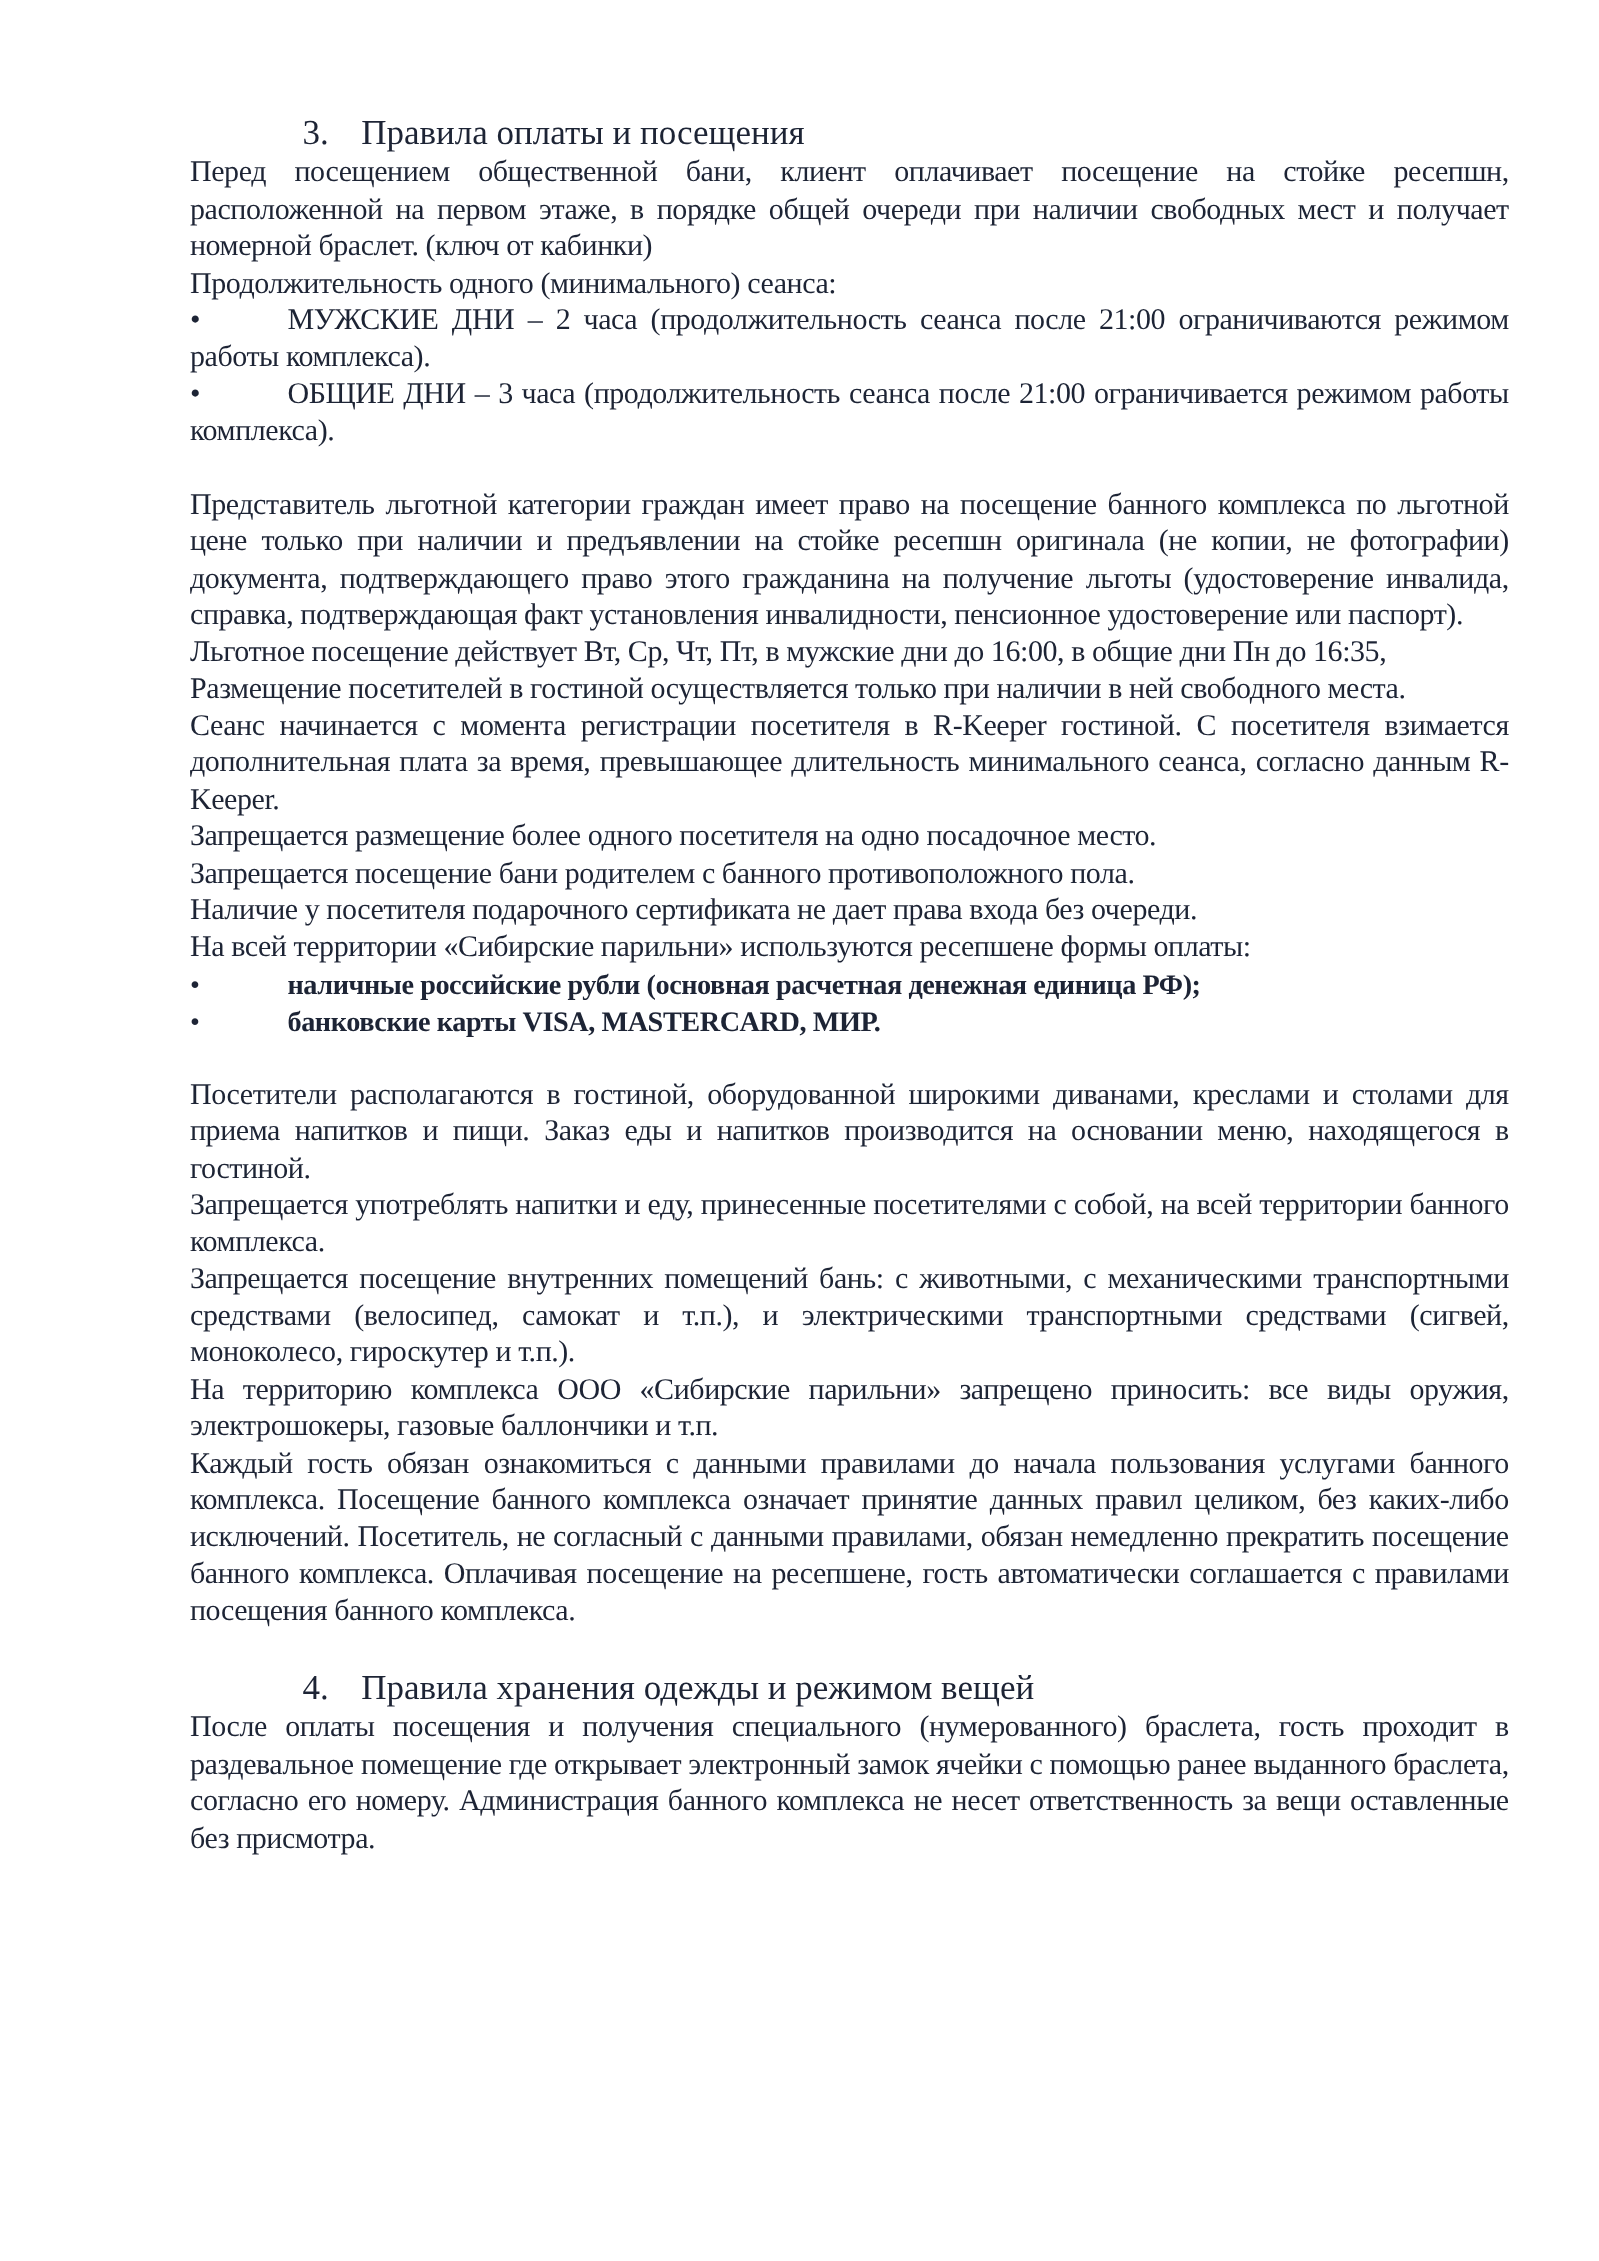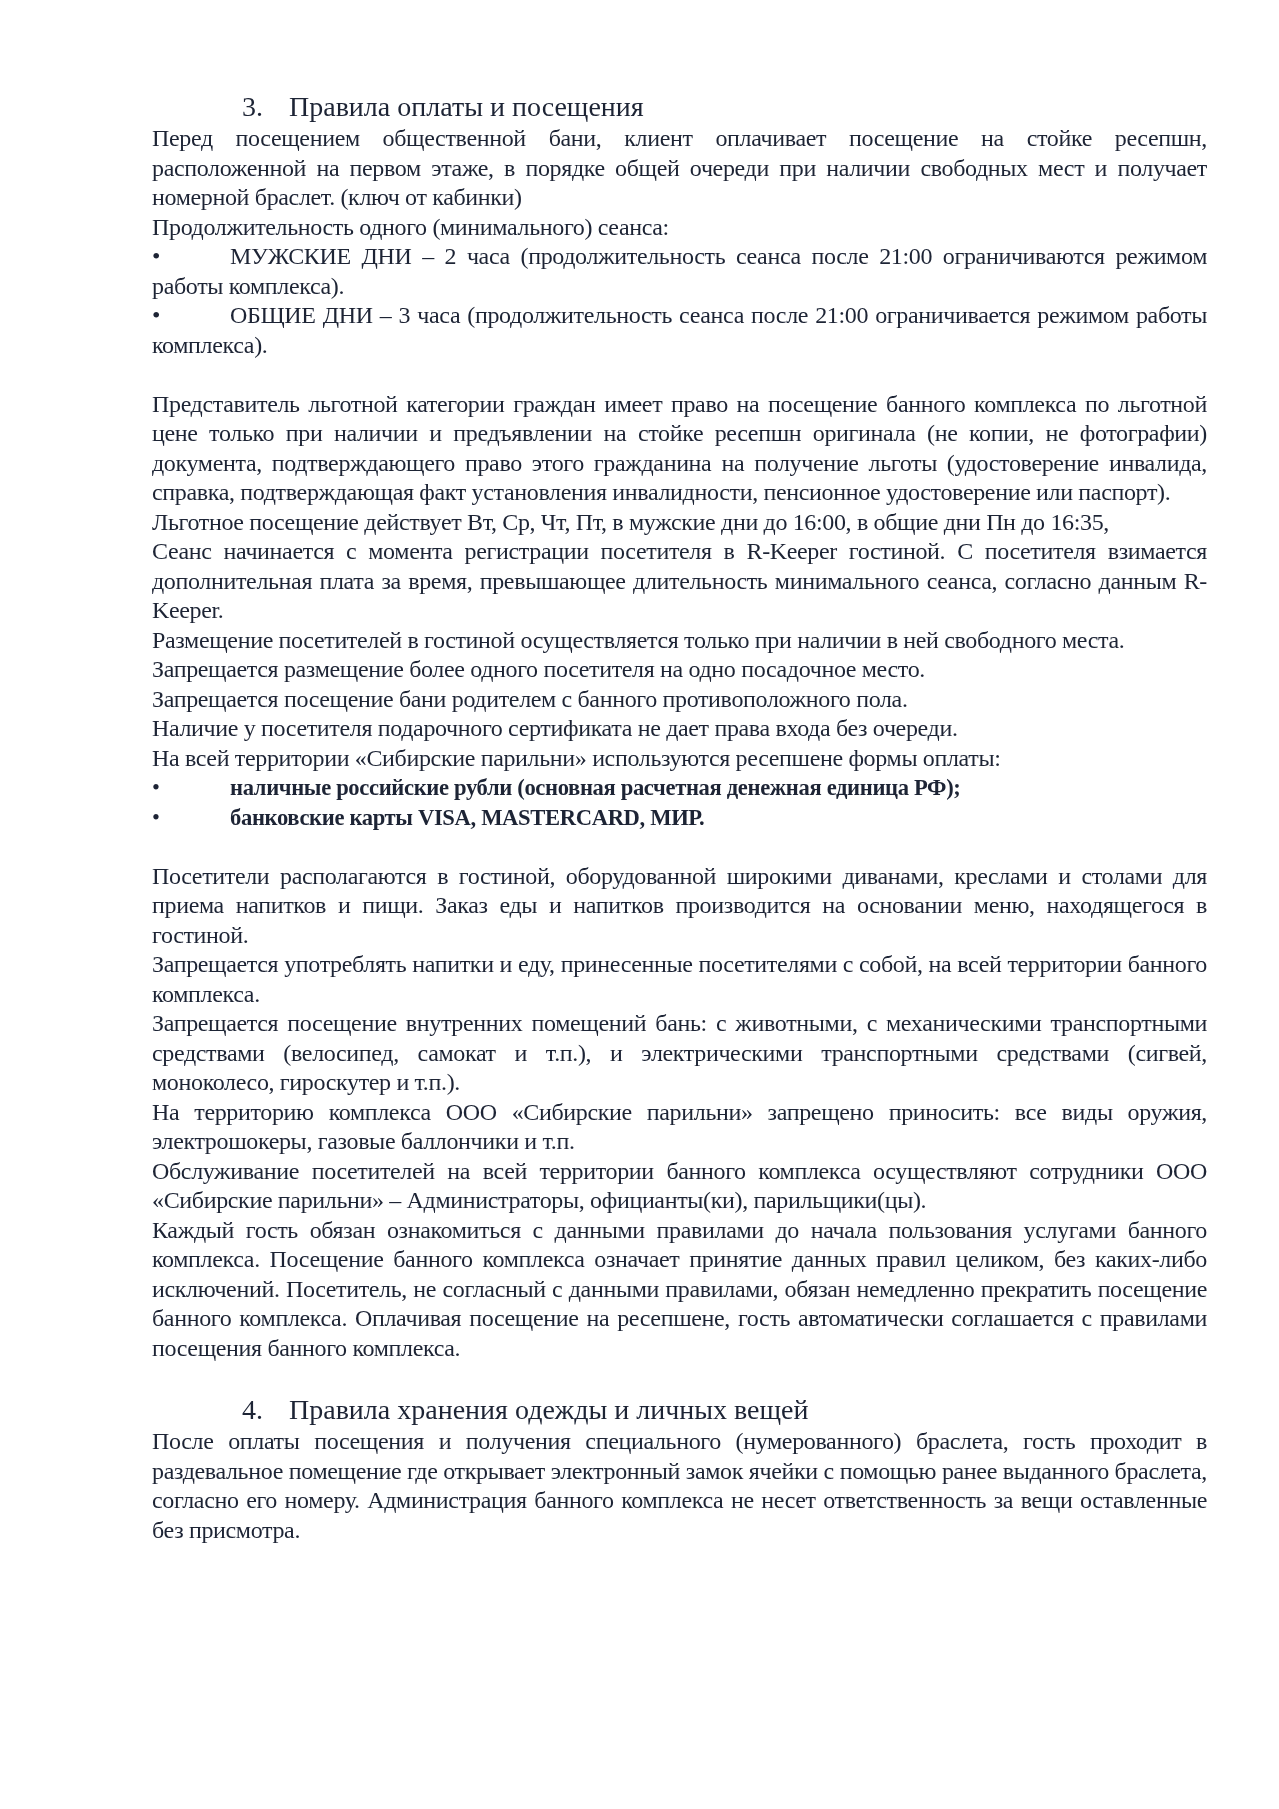--- a/index.html
+++ b/index.html
@@ -40,22 +40,22 @@
 
   <div>
     <p><span style="display:inline-block;width:78px;text-indent:0">•</span><span>МУЖСКИЕ ДНИ – 2 часа (продолжительность сеанса после 21:00 ограничиваются режимом работы комплекса).</span></p>
     <p><span style="display:inline-block;width:78px;">•</span><span>ОБЩИЕ ДНИ – 3 часа (продолжительность сеанса после 21:00 ограничивается режимом работы комплекса).</span></p>
   </div>
 
   <div class="gap"></div>
 
   <p>Представитель льготной категории граждан имеет право на посещение банного комплекса по льготной цене только при наличии и предъявлении на стойке ресепшн оригинала (не копии, не фотографии) документа, подтверждающего право этого гражданина на получение льготы (удостоверение инвалида, справка, подтверждающая факт установления инвалидности, пенсионное удостоверение или паспорт).</p>
   <p>Льготное посещение действует Вт, Ср, Чт, Пт, в мужские дни до 16:00, в общие дни Пн до 16:35,</p>
+  <p>Размещение посетителей в гостиной осуществляется только при наличии в ней свободного места.</p>
   <p>Сеанс начинается с момента регистрации посетителя в R-Keeper гостиной. С посетителя взимается дополнительная плата за время, превышающее длительность минимального сеанса, согласно данным R-Keeper.</p>
-  <p>Размещение посетителей в гостиной осуществляется только при наличии в ней свободного места.</p>
   <p>Запрещается размещение более одного посетителя на одно посадочное место.</p>
   <p>Запрещается посещение бани родителем с банного противоположного пола.</p>
   <p>Наличие у посетителя подарочного сертификата не дает права входа без очереди.</p>
   <p>На всей территории «Сибирские парильни» используются ресепшене формы оплаты:</p>
 
   <div>
     <div class="bullet">
       <span class="dot">•</span>
       <span class="txt">наличные российские рубли (основная расчетная денежная единица РФ);</span>
     </div>
@@ -64,22 +64,21 @@
       <span class="txt">банковские карты VISA, MASTERCARD, МИР.</span>
     </div>
   </div>
 
   <div class="gap"></div>
 
   <p>Посетители располагаются в гостиной, оборудованной широкими диванами, креслами и столами для приема напитков и пищи. Заказ еды и напитков производится на основании меню, находящегося в гостиной.</p>
   <p>Запрещается употреблять напитки и еду, принесенные посетителями с собой, на всей территории банного комплекса.</p>
   <p>Запрещается посещение внутренних помещений бань: с животными, с механическими транспортными средствами (велосипед, самокат и т.п.), и электрическими транспортными средствами (сигвей, моноколесо, гироскутер и т.п.).</p>
   <p>На территорию комплекса ООО «Сибирские парильни» запрещено приносить: все виды оружия, электрошокеры, газовые баллончики и т.п.</p>
-  <p>Обслуживание посетителей на всей территории банного комплекса осуществляют сотрудники ООО «Сибирские парильни» – Администраторы, официанты(ки), парильщики(цы).</p>
   <p>Каждый гость обязан ознакомиться с данными правилами до начала пользования услугами банного комплекса. Посещение банного комплекса означает принятие данных правил целиком, без каких-либо исключений. Посетитель, не согласный с данными правилами, обязан немедленно прекратить посещение банного комплекса. Оплачивая посещение на ресепшене, гость автоматически соглашается с правилами посещения банного комплекса.</p>
 
   <h2 class="h4">
     <span class="num">4.</span>
-    <span>Правила хранения одежды и личных вещей</span>
+    <span>Правила хранения одежды и режимом вещей</span>
   </h2>
 
   <p>После оплаты посещения и получения специального (нумерованного) браслета, гость проходит в раздевальное помещение где открывает электронный замок ячейки с помощью ранее выданного браслета, согласно его номеру. Администрация банного комплекса не несет ответственность за вещи оставленные без присмотра.</p>
 </div>
 
 </body></html>

